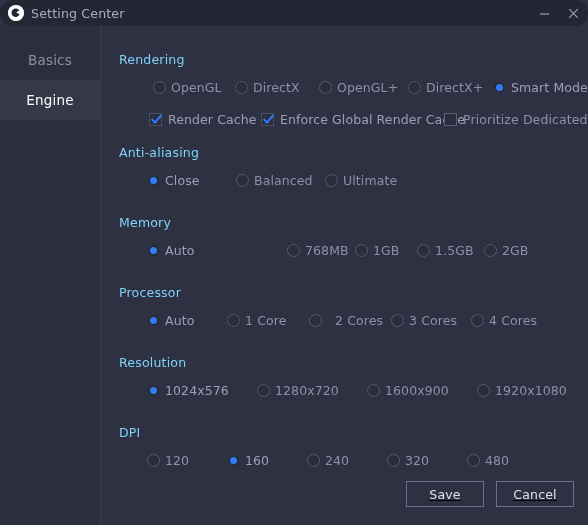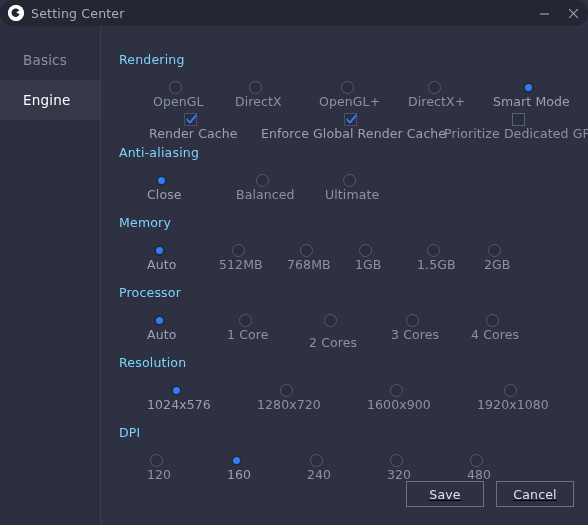--- a/index.html
+++ b/index.html
@@ -84,25 +84,25 @@
     min-width: 101px;
     background: #2b2e3d;
     border-right: 1px solid #3a3e50;
     padding-top: 14px;
     box-sizing: border-box;
   }
   .side-item {
     height: 40px;
     display: flex;
     align-items: center;
+    justify-content: center;
     font-size: 13.5px;
     color: #8b90a3;
     cursor: default;
     letter-spacing: .2px;
-    padding-left: 23px;
   }
   .side-item.active {
     background: #343849;
     color: #ffffff;
   }
 
   
   .content {
     flex: 1;
     position: relative;
@@ -117,27 +117,26 @@
     margin: 0;
     padding: 0;
   }
   .opt-row {
     position: relative;
     height: 24px;
     margin-top: 8px;
   }
   .opt {
     position: absolute;
-    top: 6px;
+    top: 0;
     height: 24px;
     display: flex;
     align-items: center;
     cursor: default;
     white-space: nowrap;
-    flex-direction: column;
   }
 
   
   .radio {
     width: 13px;
     height: 13px;
     border-radius: 50%;
     background: #2a2d3c;
     border: 1px solid #545a70;
     box-sizing: border-box;
@@ -315,24 +314,20 @@
               </div>
             </div>
           </div>
           <div class="section" style="position: absolute; left: 18px; right: 14px; top: 189px;">
             <div class="sec-title">Memory</div>
             <div class="opt-row">
               <div class="opt sel" style="left: 28px;">
                 <span class="radio on"></span>
                 <span class="opt-label">Auto</span>
               </div>
-              <div class="opt" style="left: 100px;">
-                <span class="radio"></span>
-                <span class="opt-label">512MB</span>
-              </div>
               <div class="opt" style="left: 168px;">
                 <span class="radio"></span>
                 <span class="opt-label">768MB</span>
               </div>
               <div class="opt" style="left: 236px;">
                 <span class="radio"></span>
                 <span class="opt-label">1GB</span>
               </div>
               <div class="opt" style="left: 298px;">
                 <span class="radio"></span>

